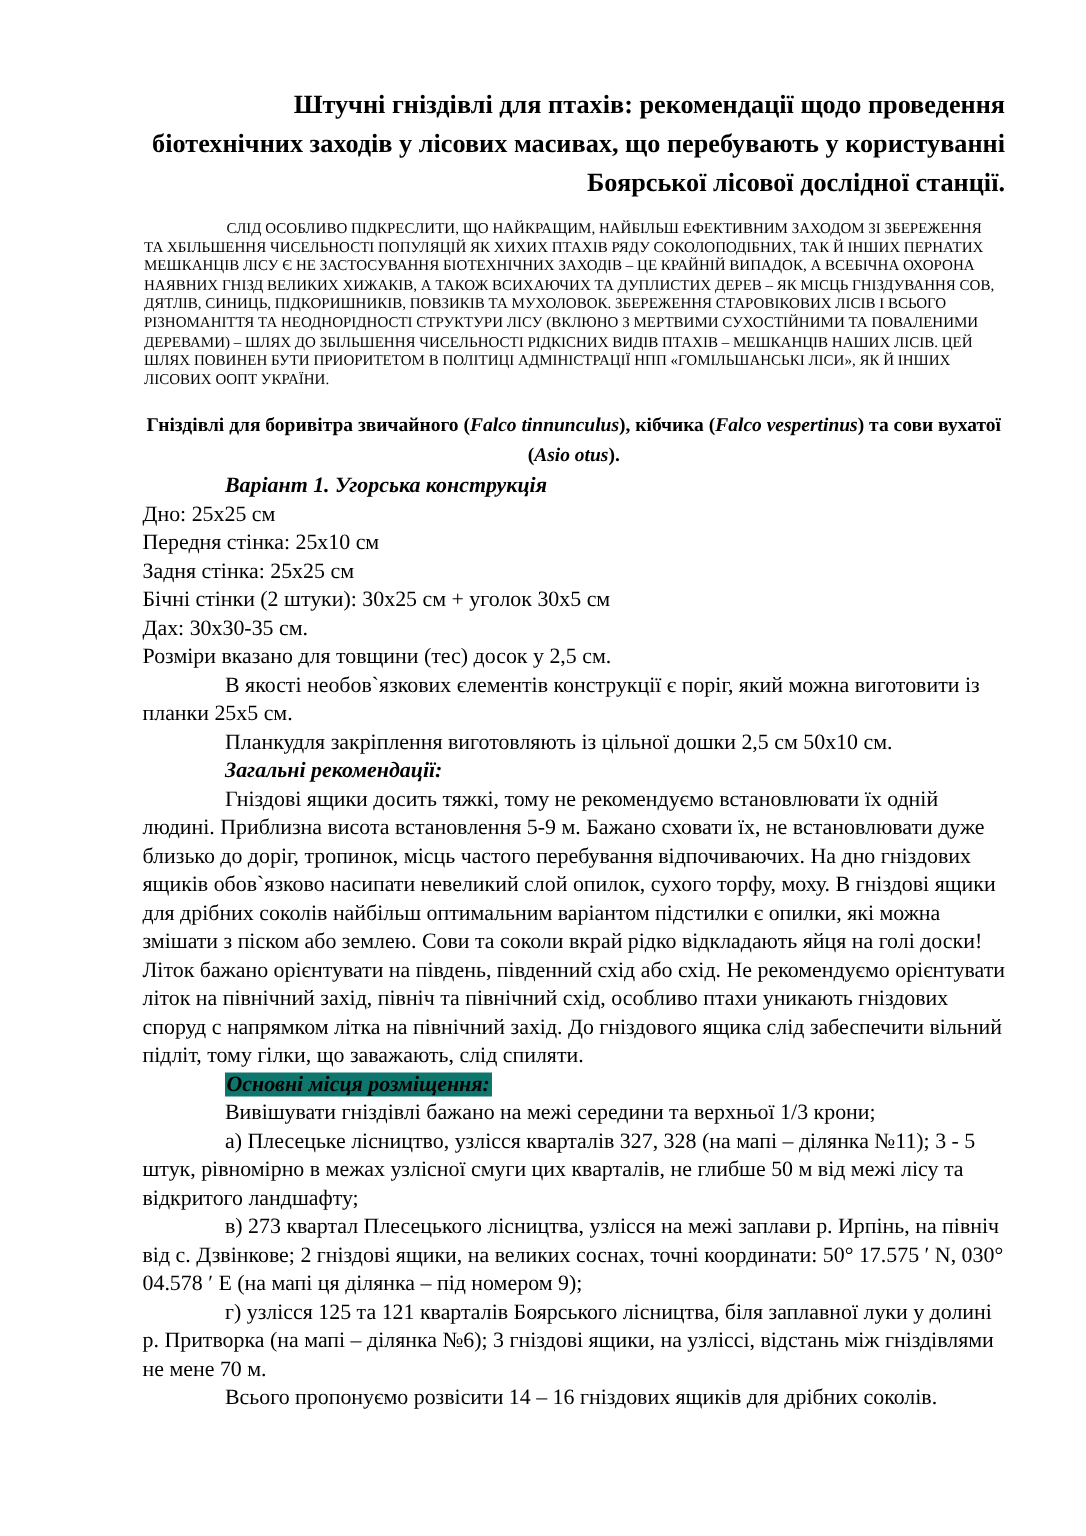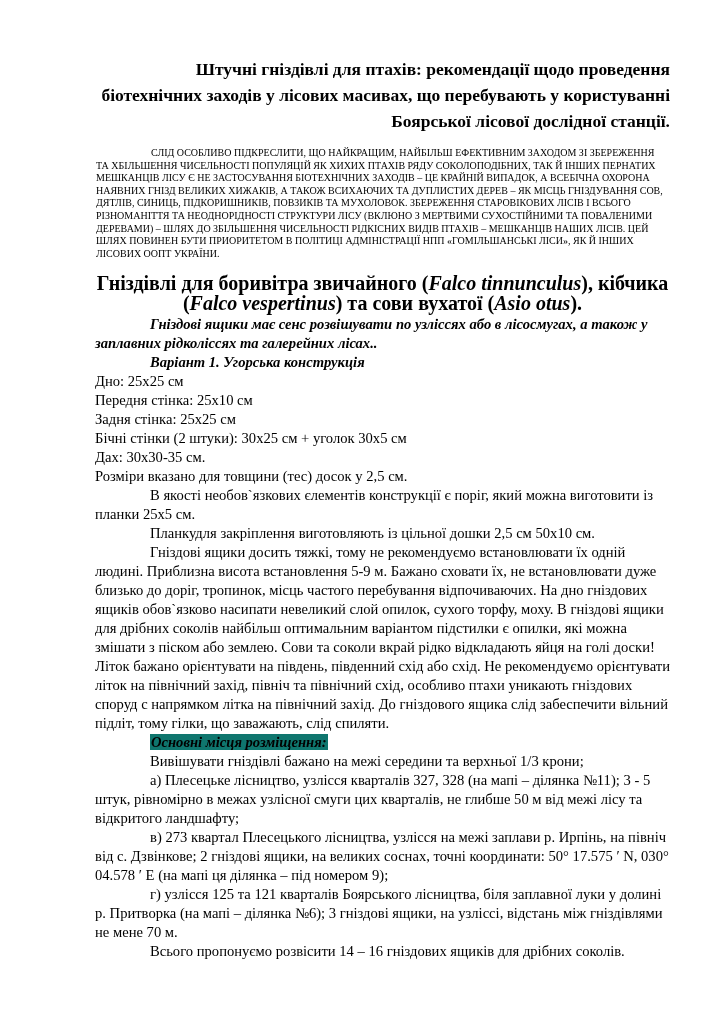--- a/index.html
+++ b/index.html
@@ -24,21 +24,21 @@
     line-height: 26px;
     margin: 0 0 13px 0;
   }
   .preamble {
     font-size: 10px;
     line-height: 12.6px;
     margin: 1px;
     text-indent: 55px;
   }
   .species-heading {
-    font-size: 20px;
+    font-size: 13px;
     font-weight: bold;
     text-align: center;
     line-height: 20px;
     margin: 13px 0 2px 0;
   }
   .species-heading .latin { font-style: italic; }
   p.body {
     font-size: 14.6px;
     line-height: 19px;
     margin: 0;
@@ -57,34 +57,34 @@
 
 <div class="page">
   <div class="content">
 
     <h1 class="title">Штучні гніздівлі для птахів: рекомендації щодо проведення біотехнічних заходів у лісових масивах, що перебувають у користуванні Боярської лісової дослідної станції.</h1>
 
     <p class="preamble">СЛІД ОСОБЛИВО ПІДКРЕСЛИТИ, ЩО НАЙКРАЩИМ, НАЙБІЛЬШ ЕФЕКТИВНИМ ЗАХОДОМ ЗІ ЗБЕРЕЖЕННЯ ТА ХБІЛЬШЕННЯ ЧИСЕЛЬНОСТІ ПОПУЛЯЦІЙ ЯК ХИХИХ ПТАХІВ РЯДУ СОКОЛОПОДІБНИХ, ТАК Й ІНШИХ ПЕРНАТИХ МЕШКАНЦІВ ЛІСУ Є НЕ ЗАСТОСУВАННЯ БІОТЕХНІЧНИХ ЗАХОДІВ – ЦЕ КРАЙНІЙ ВИПАДОК, А ВСЕБІЧНА ОХОРОНА НАЯВНИХ ГНІЗД ВЕЛИКИХ ХИЖАКІВ, А ТАКОЖ ВСИХАЮЧИХ ТА ДУПЛИСТИХ ДЕРЕВ – ЯК МІСЦЬ ГНІЗДУВАННЯ СОВ, ДЯТЛІВ, СИНИЦЬ, ПІДКОРИШНИКІВ, ПОВЗИКІВ ТА МУХОЛОВОК. ЗБЕРЕЖЕННЯ СТАРОВІКОВИХ ЛІСІВ І ВСЬОГО РІЗНОМАНІТТЯ ТА НЕОДНОРІДНОСТІ СТРУКТУРИ ЛІСУ (ВКЛЮНО З МЕРТВИМИ СУХОСТІЙНИМИ ТА ПОВАЛЕНИМИ ДЕРЕВАМИ) – ШЛЯХ ДО ЗБІЛЬШЕННЯ ЧИСЕЛЬНОСТІ РІДКІСНИХ ВИДІВ ПТАХІВ – МЕШКАНЦІВ НАШИХ ЛІСІВ. ЦЕЙ ШЛЯХ ПОВИНЕН БУТИ ПРИОРИТЕТОМ В ПОЛІТИЦІ АДМІНІСТРАЦІЇ НПП «ГОМІЛЬШАНСЬКІ ЛІСИ», ЯК Й ІНШИХ ЛІСОВИХ ООПТ УКРАЇНИ.</p>
 
     <h2 class="species-heading"><span>Гніздівлі для боривітра звичайного (</span><span class="latin">Falco tinnunculus</span><span>), кібчика (</span><span class="latin">Falco vespertinus</span><span>) та сови вухатої (</span><span class="latin">Asio otus</span><span>).</span></h2>
 
-    <p class="body indent bold-italic">Гніздові ящики має сенс розвішувати по узліссях або в лісосмугах, а також у заплавних рідколіссях та галерейних лісах..</p>
 
     <p class="body indent bold-italic">Варіант 1. Угорська конструкція</p>
 
     <p class="body">Дно: 25х25 см</p>
     <p class="body">Передня стінка: 25х10 см</p>
     <p class="body">Задня стінка: 25х25 см</p>
     <p class="body">Бічні стінки (2 штуки): 30х25 см + уголок 30х5 см</p>
     <p class="body">Дах: 30х30-35 см.</p>
     <p class="body">Розміри вказано для товщини (тес) досок у 2,5 см.</p>
 
     <p class="body indent">В якості необов`язкових єлементів конструкції є поріг, який можна виготовити із планки 25х5 см.</p>
     <p class="body indent">Планкудля закріплення виготовляють із цільної дошки 2,5 см 50х10 см.</p>
 
+    <p class="body indent bold-italic">Загальні рекомендації:</p>
     <p class="body indent">Гніздові ящики досить тяжкі, тому не рекомендуємо встановлювати їх  одній людині. Приблизна висота встановлення 5-9 м. Бажано сховати їх, не встановлювати дуже близько до доріг, тропинок, місць частого перебування відпочиваючих. На дно гніздових ящиків обов`язково насипати невеликий слой опилок, сухого торфу, моху. В гніздові ящики для дрібних соколів найбільш оптимальним варіантом підстилки є опилки, які можна змішати з піском або землею. Сови та соколи вкрай рідко відкладають яйця на голі доски! Літок бажано орієнтувати на південь, південний схід або схід. Не рекомендуємо орієнтувати літок на північний захід, північ та північний схід, особливо птахи уникають гніздових споруд с напрямком літка на північний захід. До гніздового ящика слід забеспечити вільний підліт, тому гілки, що заважають, слід спиляти.</p>
 
     <p class="body indent"><span class="hl" style="background: #0f766e;">Основні місця розміщення:</span></p>
 
     <p class="body indent">Вивішувати гніздівлі бажано на межі середини та верхньої 1/3 крони;</p>
     <p class="body indent">а) Плесецьке лісництво, узлісся кварталів 327, 328 (на мапі – ділянка №11); 3 - 5 штук, рівномірно в межах узлісної смуги цих кварталів, не глибше 50 м від межі лісу та відкритого ландшафту;</p>
     <p class="body indent">в) 273 квартал Плесецького лісництва, узлісся на межі заплави р. Ирпінь, на північ від с. Дзвінкове; 2 гніздові ящики, на великих соснах, точні координати: 50° 17.575 ′ N, 030° 04.578 ′ Е (на мапі ця ділянка – під номером 9);</p>
     <p class="body indent">г) узлісся 125 та 121 кварталів Боярського лісництва, біля заплавної луки у долині р. Притворка (на мапі – ділянка №6); 3 гніздові ящики, на узліссі, відстань між гніздівлями не мене 70 м.</p>
 
     <p class="body indent">Всього пропонуємо розвісити 14 – 16 гніздових ящиків для дрібних соколів.</p>

